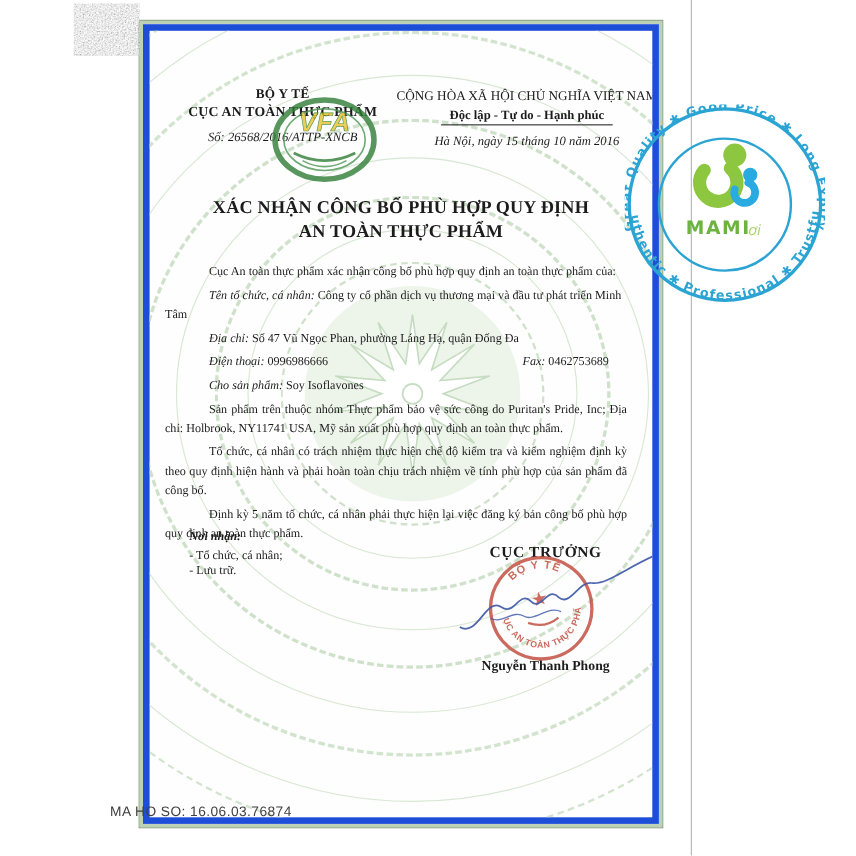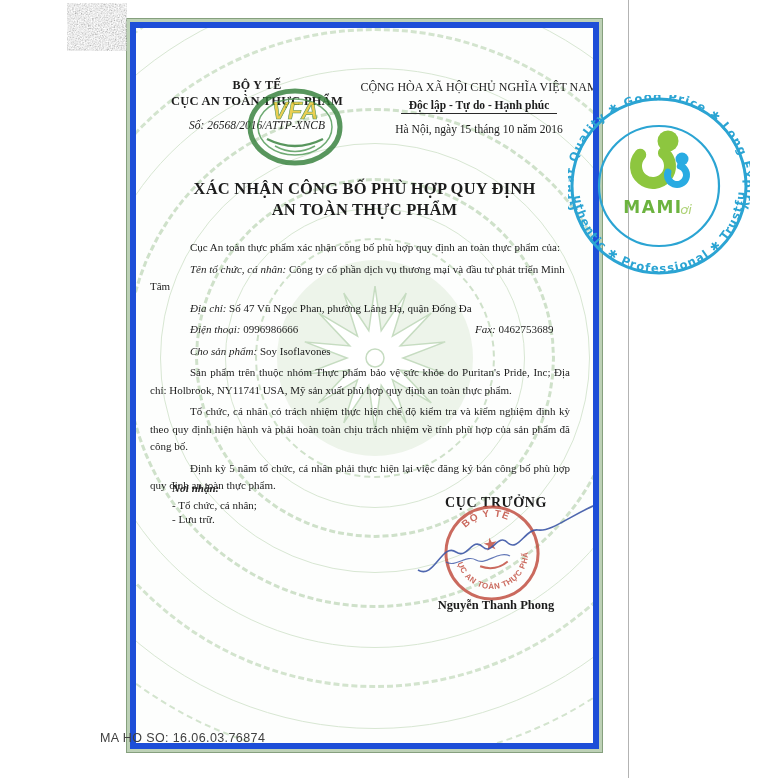--- a/index.html
+++ b/index.html
@@ -24,21 +24,21 @@
   .drum-star{position:absolute;left:0;top:0;transform:translate(-50%,-50%);}
 
   
   .hdr-left{position:absolute;left:10px;top:50px;width:222px;text-align:center;z-index:2;}
   .hdr-left .l1{font-weight:bold;font-size:12px;letter-spacing:.3px;}
   .hdr-left .l2{font-weight:bold;font-size:12.5px;letter-spacing:.2px;margin-top:1px;}
   .hdr-left .l3{font-style:italic;font-size:11.5px;margin-top:10px;}
   .hdr-right{position:absolute;left:224px;top:52px;width:238px;text-align:center;z-index:2;}
   .hdr-right .r1{font-weight:normal;font-size:12px;}
   .hdr-right .r2{font-weight:bold;font-size:11.5px;display:inline-block;border-bottom:1px solid #2a2a2a;padding:1px 8px 2px;}
-  .hdr-right .r3{font-size:11.5px;margin-top:9px;}
+  .hdr-right .r3{font-style:italic;font-size:11.5px;margin-top:9px;}
 
   .vfa{position:absolute;left:111px;top:60px;z-index:3;opacity:.8;}
 
   .title{position:absolute;left:0;right:0;top:150px;text-align:center;z-index:2;
          font-weight:bold;font-size:16.5px;line-height:1.3;letter-spacing:.2px;}
 
   .body-text{position:absolute;left:14px;right:11px;top:211px;z-index:2;font-size:11px;line-height:17.5px;}
   .para{text-indent:40px;margin:0 12px 4px 0;}
   .just{text-align:justify;}
   .lbl{font-style:italic;}
@@ -129,21 +129,21 @@
 
       <div class="body-text">
         <p class="para">Cục An toàn thực phẩm xác nhận công bố phù hợp quy định an toàn thực phẩm của:</p>
         <p class="para"><span class="lbl">Tên tổ chức, cá nhân:</span> <span>Công ty cổ phần dịch vụ thương mại và đầu tư phát triển Minh Tâm</span></p>
         <p class="para"><span class="lbl">Địa chỉ:</span> <span>Số 47 Vũ Ngọc Phan, phường Láng Hạ, quận Đống Đa</span></p>
         <p class="para phone-row">
           <span class="lbl">Điện thoại:</span> <span>0996986666</span>
           <span class="fax-part"><span class="lbl">Fax:</span> <span>0462753689</span></span>
         </p>
         <p class="para"><span class="lbl">Cho sản phẩm:</span> <span>Soy Isoflavones</span></p>
-        <p class="para just">Sản phẩm trên thuộc nhóm Thực phẩm bảo vệ sức khỏe do Puritan's Pride, Inc; Địa chỉ: Holbrook, NY11741 USA, Mỹ sản xuất phù hợp quy định an toàn thực phẩm.</p>
+        <p class="para just">Sản phẩm trên thuộc nhóm Thực phẩm bảo vệ sức công do Puritan's Pride, Inc; Địa chỉ: Holbrook, NY11741 USA, Mỹ sản xuất phù hợp quy định an toàn thực phẩm.</p>
         <p class="para just">Tổ chức, cá nhân có trách nhiệm thực hiện chế độ kiểm tra và kiểm nghiệm định kỳ theo quy định hiện hành và phải hoàn toàn chịu trách nhiệm về tính phù hợp của sản phẩm đã công bố.</p>
         <p class="para just">Định kỳ 5 năm tổ chức, cá nhân phải thực hiện lại việc đăng ký bản công bố phù hợp quy định an toàn thực phẩm.</p>
       </div>
 
       <div class="recipients">
         <div class="rc-title">Nơi nhận:</div>
         <div>- Tổ chức, cá nhân;</div>
         <div>- Lưu trữ.</div>
       </div>
 

